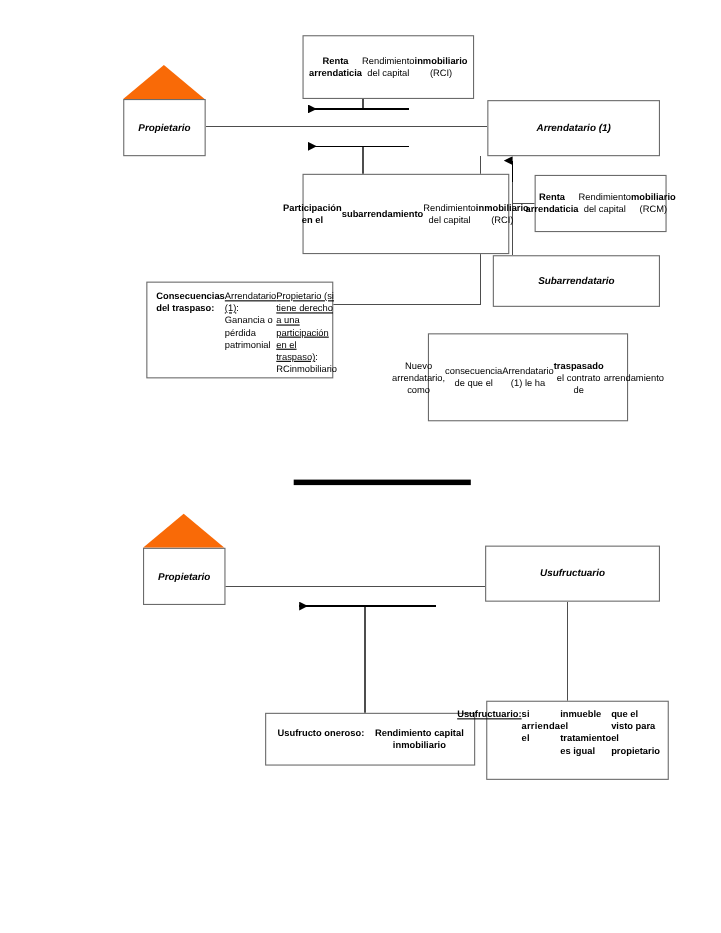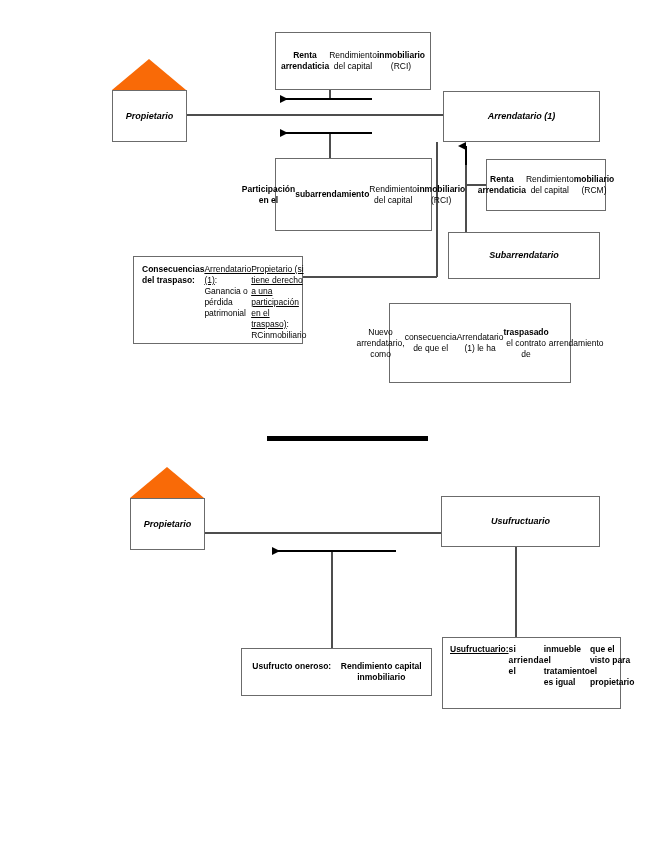--- a/index.html
+++ b/index.html
@@ -96,21 +96,21 @@
   <div class="box" style="left:275px;top:32px;width:156px;height:58px;">
     <span class="ln b">Renta arrendaticia</span>
     <span class="ln">Rendimiento del capital</span>
     <span class="ln"><b>inmobiliario</b><span> (RCI)</span></span>
   </div>
 
   <div class="box" style="left:443px;top:91px;width:157px;height:51px;">
     <span class="ln i">Arrendatario (1)</span>
   </div>
 
-  <div class="box" style="left:275px;top:158px;width:157px;height:73px;">
+  <div class="box" style="left:275px;top:158px;width:188px;height:73px;">
     <span class="ln b">Participación en el</span>
     <span class="ln b">subarrendamiento</span>
     <span class="ln">Rendimiento del capital</span>
     <span class="ln"><b>inmobiliario</b><span> (RCI)</span></span>
   </div>
 
   <div class="box" style="left:486px;top:159px;width:120px;height:52px;">
     <span class="ln b">Renta arrendaticia</span>
     <span class="ln">Rendimiento del capital</span>
     <span class="ln"><b>mobiliario</b><span> (RCM)</span></span>
@@ -145,21 +145,21 @@
 
   <div class="box" style="left:441px;top:496px;width:159px;height:51px;">
     <span class="ln i">Usufructuario</span>
   </div>
 
   <div class="box" style="left:241px;top:648px;width:191px;height:48px;">
     <span class="ln b" style="margin-bottom:12px;">Usufructo oneroso:</span>
     <span class="ln b">Rendimiento capital inmobiliario</span>
   </div>
 
-  <div class="box" style="left:442px;top:637px;width:179px;height:72px;align-items:flex-start;justify-content:flex-start;text-align:left;padding:6px 7px;">
+  <div class="box" style="left:442px;top:637px;width:166px;height:72px;align-items:flex-start;justify-content:flex-end;text-align:left;padding:6px 7px;">
     <span class="ln" style="display:flex;justify-content:space-between;">
         <b class="u">Usufructuario:</b>
         <b style="letter-spacing:0.2px;"> si arrienda el</b>
       </span>
     <span class="ln b" style="display:block;">inmueble el tratamiento es igual</span>
     <span class="ln b" style="display:block;">que el visto para el propietario</span>
   </div>
 
 </div>
 

